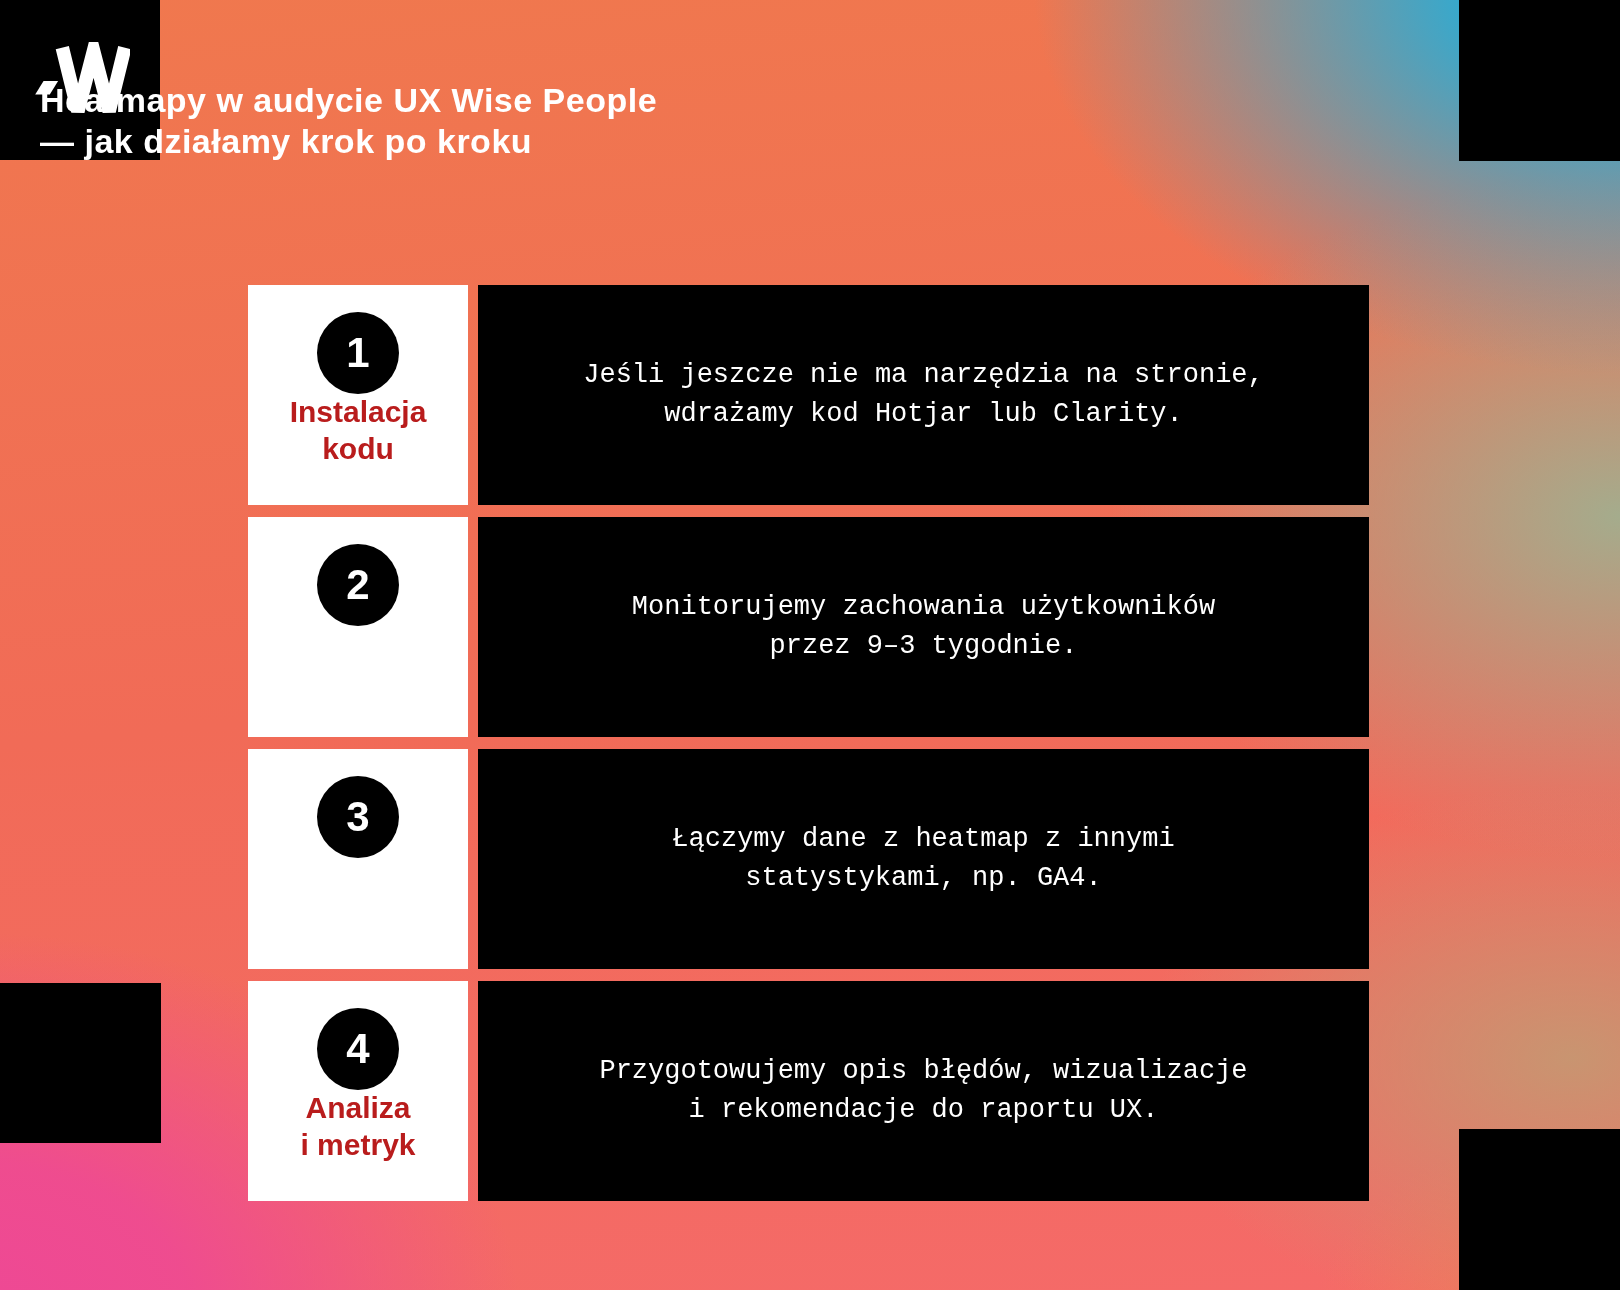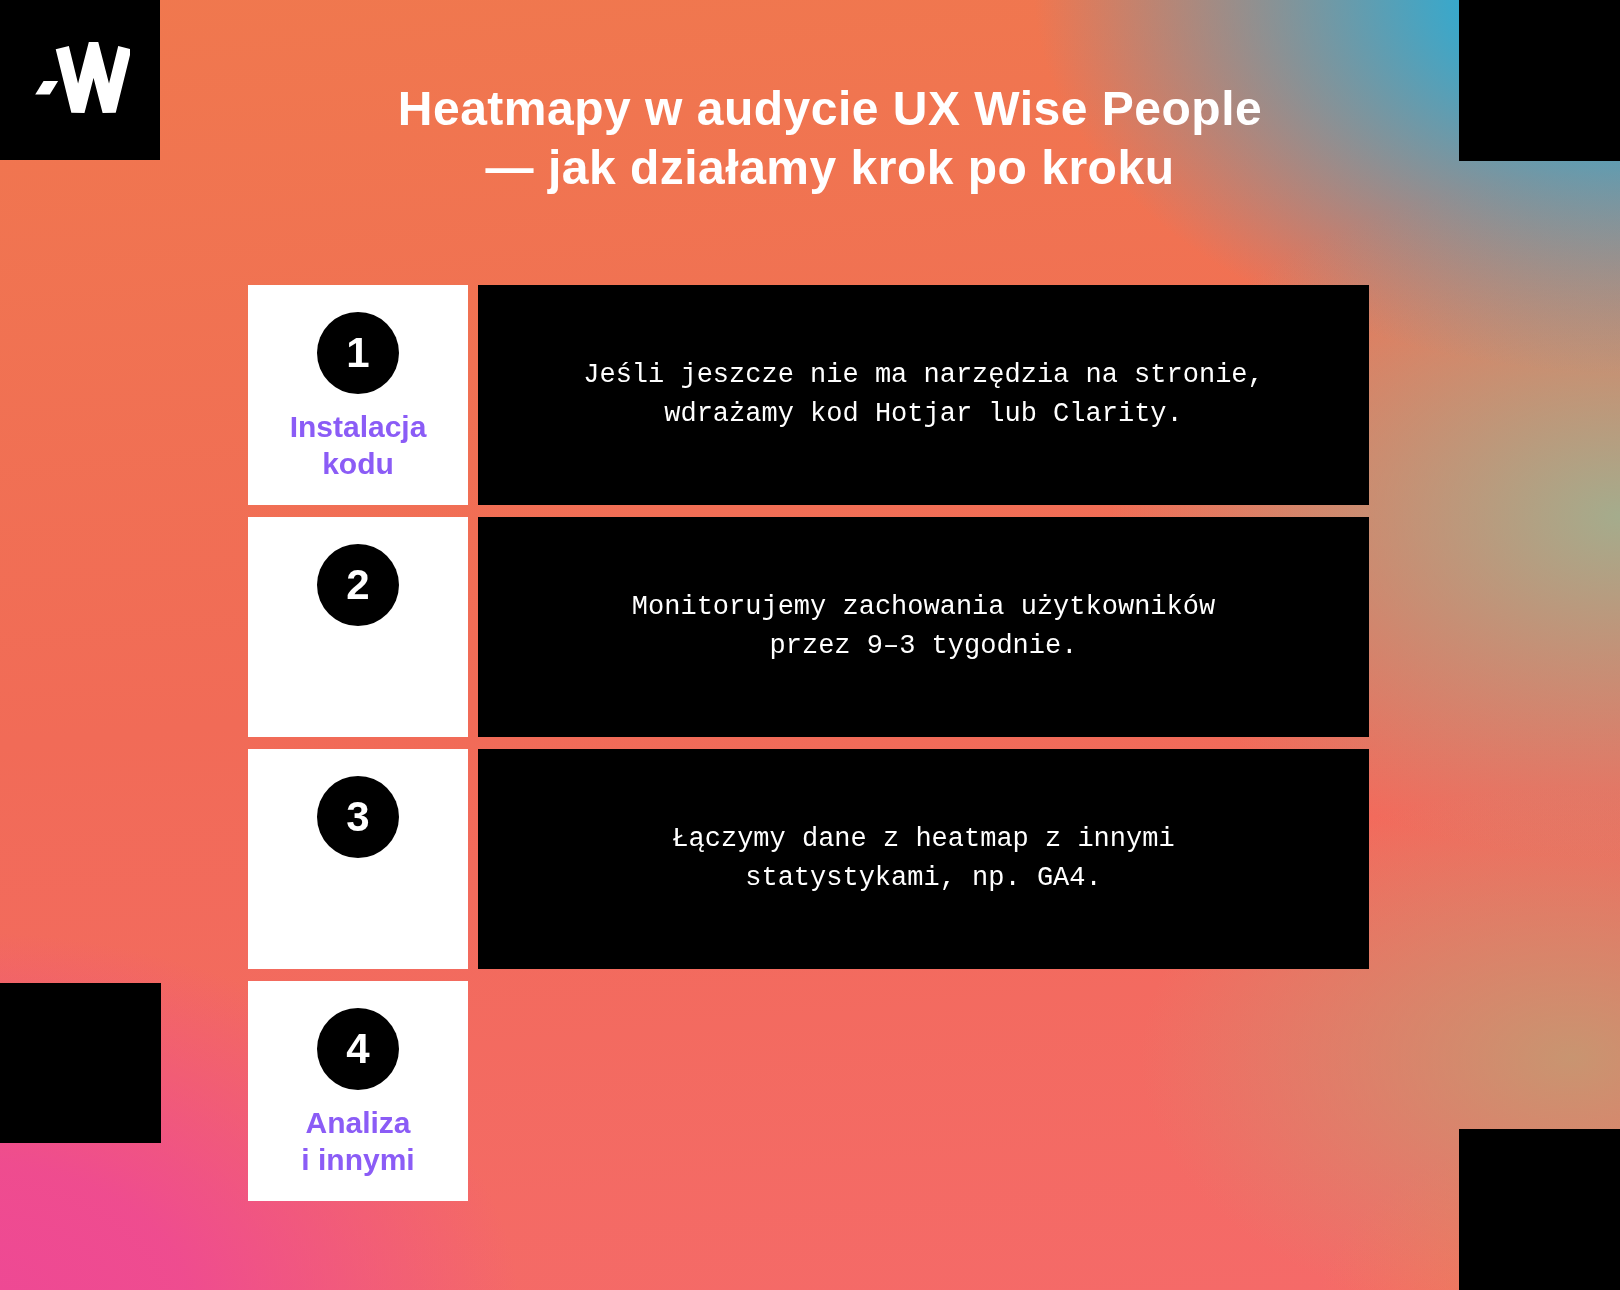--- a/index.html
+++ b/index.html
@@ -29,23 +29,23 @@
   .corner.bl { left: 0; top: 983px; width: 161px; height: 160px; }
   .corner.br { right: 0; bottom: 0; width: 161px; height: 161px; }
 
   .logo-svg { display: block; }
 
   
   .title {
     position: absolute;
     left: 0; right: 0; top: 80px;
     margin: 0;
-    text-align: center;
+    text-align: left;
     color: #ffffff;
-    font-size: 48px;
+    font-size: 34px;
     line-height: 1.22;
     font-weight: bold;
     letter-spacing: 0.5px;
     white-space: pre-line;
     padding-left: 40px;
   }
 
   
   .rows {
     position: absolute;
@@ -74,23 +74,22 @@
     align-items: center;
     justify-content: center;
   }
   .step-number {
     color: #ffffff;
     font-size: 42px;
     font-weight: bold;
     line-height: 1;
   }
   .step-label {
-    margin-top: 15px;
     text-align: center;
-    color: #8b5cf6;
+    color: #b91c1c;
     font-size: 30px;
     font-weight: bold;
     line-height: 1.23;
     white-space: pre-line;
   }
 
   .step-panel {
     flex: 1 1 auto;
     background: #000000;
     display: flex;
@@ -165,18 +164,22 @@
 statystykami, np. GA4.</p>
       </div>
     </section>
 
     <section class="row">
       <div class="step-card">
         <div class="step-circle">
           <span class="step-number">4</span>
         </div>
         <div class="step-label">Analiza
-i innymi</div>
+i metryk</div>
+      </div>
+      <div class="step-panel">
+        <p class="step-desc">Przygotowujemy opis błędów, wizualizacje
+i rekomendacje do raportu UX.</p>
       </div>
     </section>
 
   </div>
 </div>
 
 </body></html>

